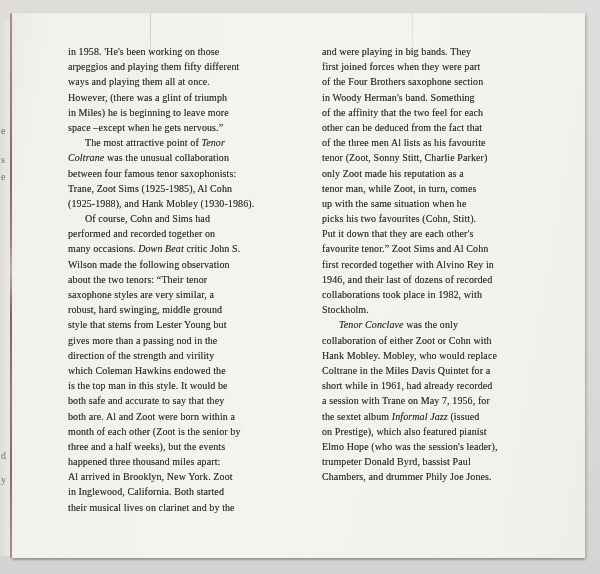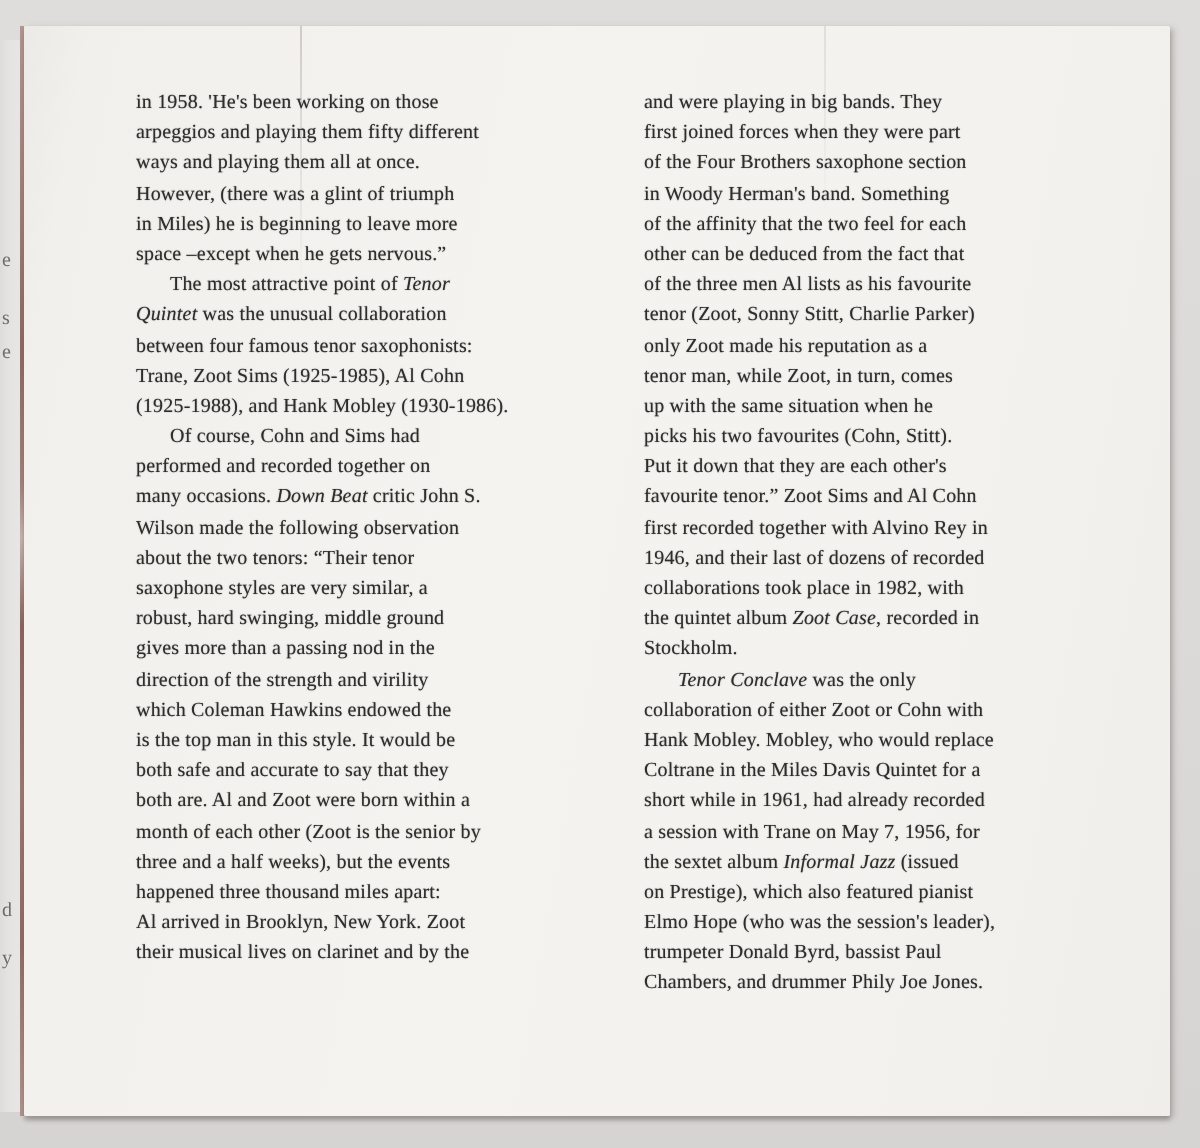--- a/index.html
+++ b/index.html
@@ -72,62 +72,63 @@
     <div class="crease crease-1"></div>
     <div class="crease crease-2"></div>
     <div class="col col-left" id="col-left">
         <div class="line"><span>in 1958. 'He's been working on those</span></div>
         <div class="line"><span>arpeggios and playing them fifty different</span></div>
         <div class="line"><span>ways and playing them all at once.</span></div>
         <div class="line"><span>However, (there was a glint of triumph</span></div>
         <div class="line"><span>in Miles) he is beginning to leave more</span></div>
         <div class="line"><span>space –except when he gets nervous.”</span></div>
         <div class="line indent"><span>The most attractive point of </span><i>Tenor</i></div>
-        <div class="line"><i>Quintet</i><span> was the unusual collaboration</span></div>
+        <div class="line"><i>Coltrane</i><span> was the unusual collaboration</span></div>
         <div class="line"><span>between four famous tenor saxophonists:</span></div>
         <div class="line"><span>Trane, Zoot Sims (1925-1985), Al Cohn</span></div>
         <div class="line"><span>(1925-1988), and Hank Mobley (1930-1986).</span></div>
         <div class="line indent"><span>Of course, Cohn and Sims had</span></div>
         <div class="line"><span>performed and recorded together on</span></div>
         <div class="line"><span>many occasions. </span><i>Down Beat</i><span> critic John S.</span></div>
         <div class="line"><span>Wilson made the following observation</span></div>
         <div class="line"><span>about the two tenors: “Their tenor</span></div>
         <div class="line"><span>saxophone styles are very similar, a</span></div>
         <div class="line"><span>robust, hard swinging, middle ground</span></div>
+        <div class="line"><span>style that stems from Lester Young but</span></div>
         <div class="line"><span>gives more than a passing nod in the</span></div>
         <div class="line"><span>direction of the strength and virility</span></div>
         <div class="line"><span>which Coleman Hawkins endowed the</span></div>
         <div class="line"><span>is the top man in this style. It would be</span></div>
         <div class="line"><span>both safe and accurate to say that they</span></div>
         <div class="line"><span>both are. Al and Zoot were born within a</span></div>
         <div class="line"><span>month of each other (Zoot is the senior by</span></div>
         <div class="line"><span>three and a half weeks), but the events</span></div>
         <div class="line"><span>happened three thousand miles apart:</span></div>
         <div class="line"><span>Al arrived in Brooklyn, New York. Zoot</span></div>
+        <div class="line"><span>in Inglewood, California. Both started</span></div>
         <div class="line"><span>their musical lives on clarinet and by the</span></div>
       </div>
     <div class="col col-right" id="col-right">
         <div class="line"><span>and were playing in big bands. They</span></div>
         <div class="line"><span>first joined forces when they were part</span></div>
         <div class="line"><span>of the Four Brothers saxophone section</span></div>
         <div class="line"><span>in Woody Herman's band. Something</span></div>
         <div class="line"><span>of the affinity that the two feel for each</span></div>
         <div class="line"><span>other can be deduced from the fact that</span></div>
         <div class="line"><span>of the three men Al lists as his favourite</span></div>
         <div class="line"><span>tenor (Zoot, Sonny Stitt, Charlie Parker)</span></div>
         <div class="line"><span>only Zoot made his reputation as a</span></div>
         <div class="line"><span>tenor man, while Zoot, in turn, comes</span></div>
         <div class="line"><span>up with the same situation when he</span></div>
         <div class="line"><span>picks his two favourites (Cohn, Stitt).</span></div>
         <div class="line"><span>Put it down that they are each other's</span></div>
         <div class="line"><span>favourite tenor.” Zoot Sims and Al Cohn</span></div>
         <div class="line"><span>first recorded together with Alvino Rey in</span></div>
         <div class="line"><span>1946, and their last of dozens of recorded</span></div>
         <div class="line"><span>collaborations took place in 1982, with</span></div>
-        <div class="line"><span>the quintet album </span><i>Zoot Case</i><span>, recorded in</span></div>
         <div class="line"><span>Stockholm.</span></div>
         <div class="line indent"><i>Tenor Conclave</i><span> was the only</span></div>
         <div class="line"><span>collaboration of either Zoot or Cohn with</span></div>
         <div class="line"><span>Hank Mobley. Mobley, who would replace</span></div>
         <div class="line"><span>Coltrane in the Miles Davis Quintet for a</span></div>
         <div class="line"><span>short while in 1961, had already recorded</span></div>
         <div class="line"><span>a session with Trane on May 7, 1956, for</span></div>
         <div class="line"><span>the sextet album </span><i>Informal Jazz</i><span> (issued</span></div>
         <div class="line"><span>on Prestige), which also featured pianist</span></div>
         <div class="line"><span>Elmo Hope (who was the session's leader),</span></div>

